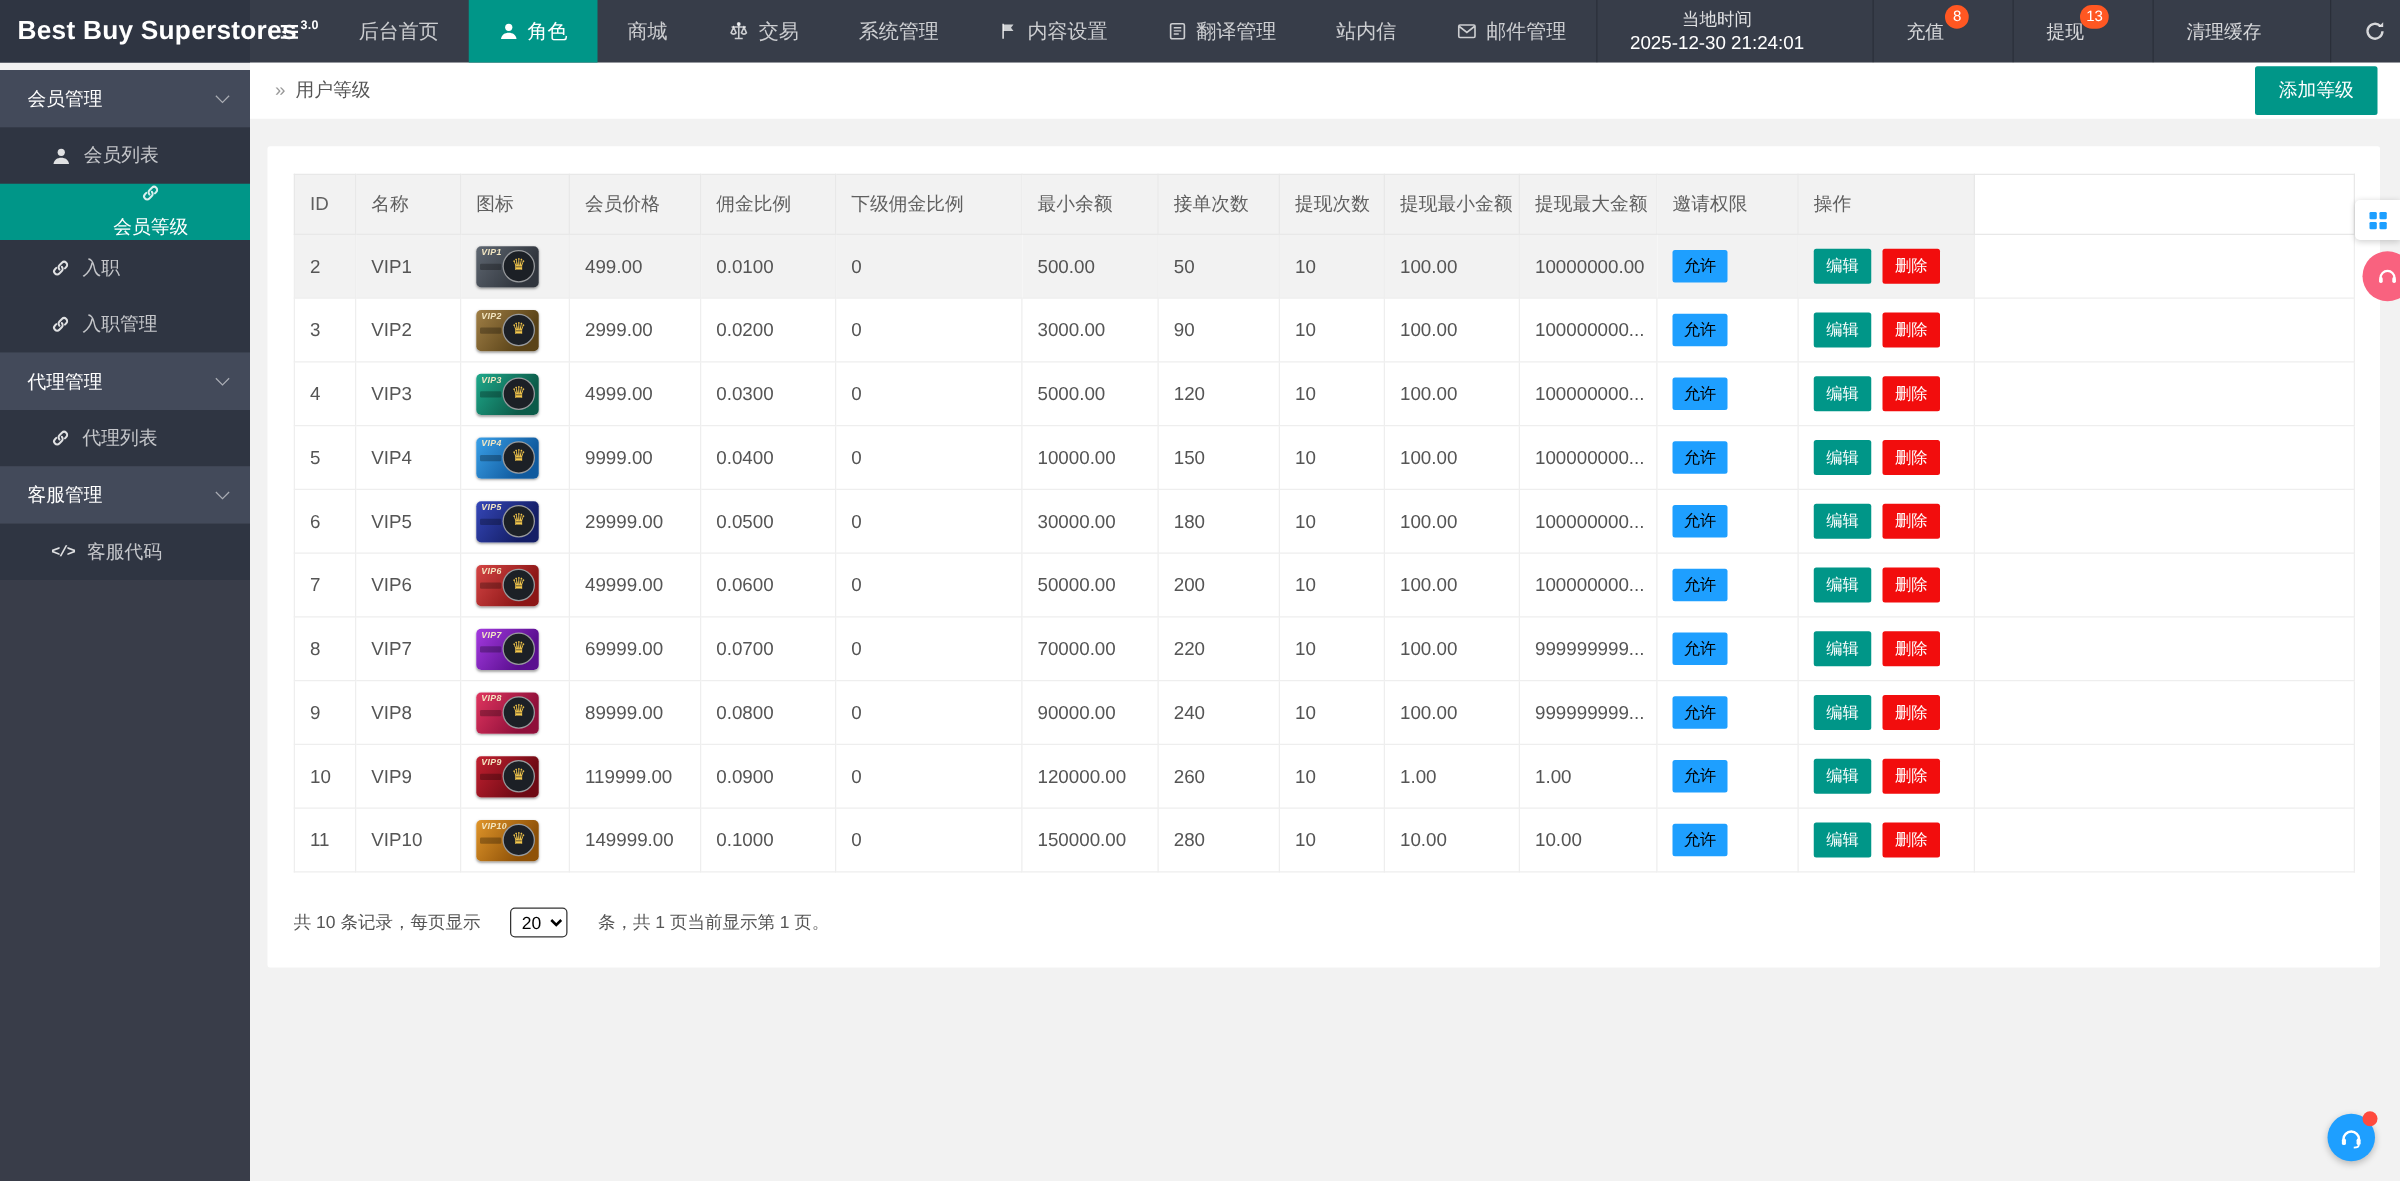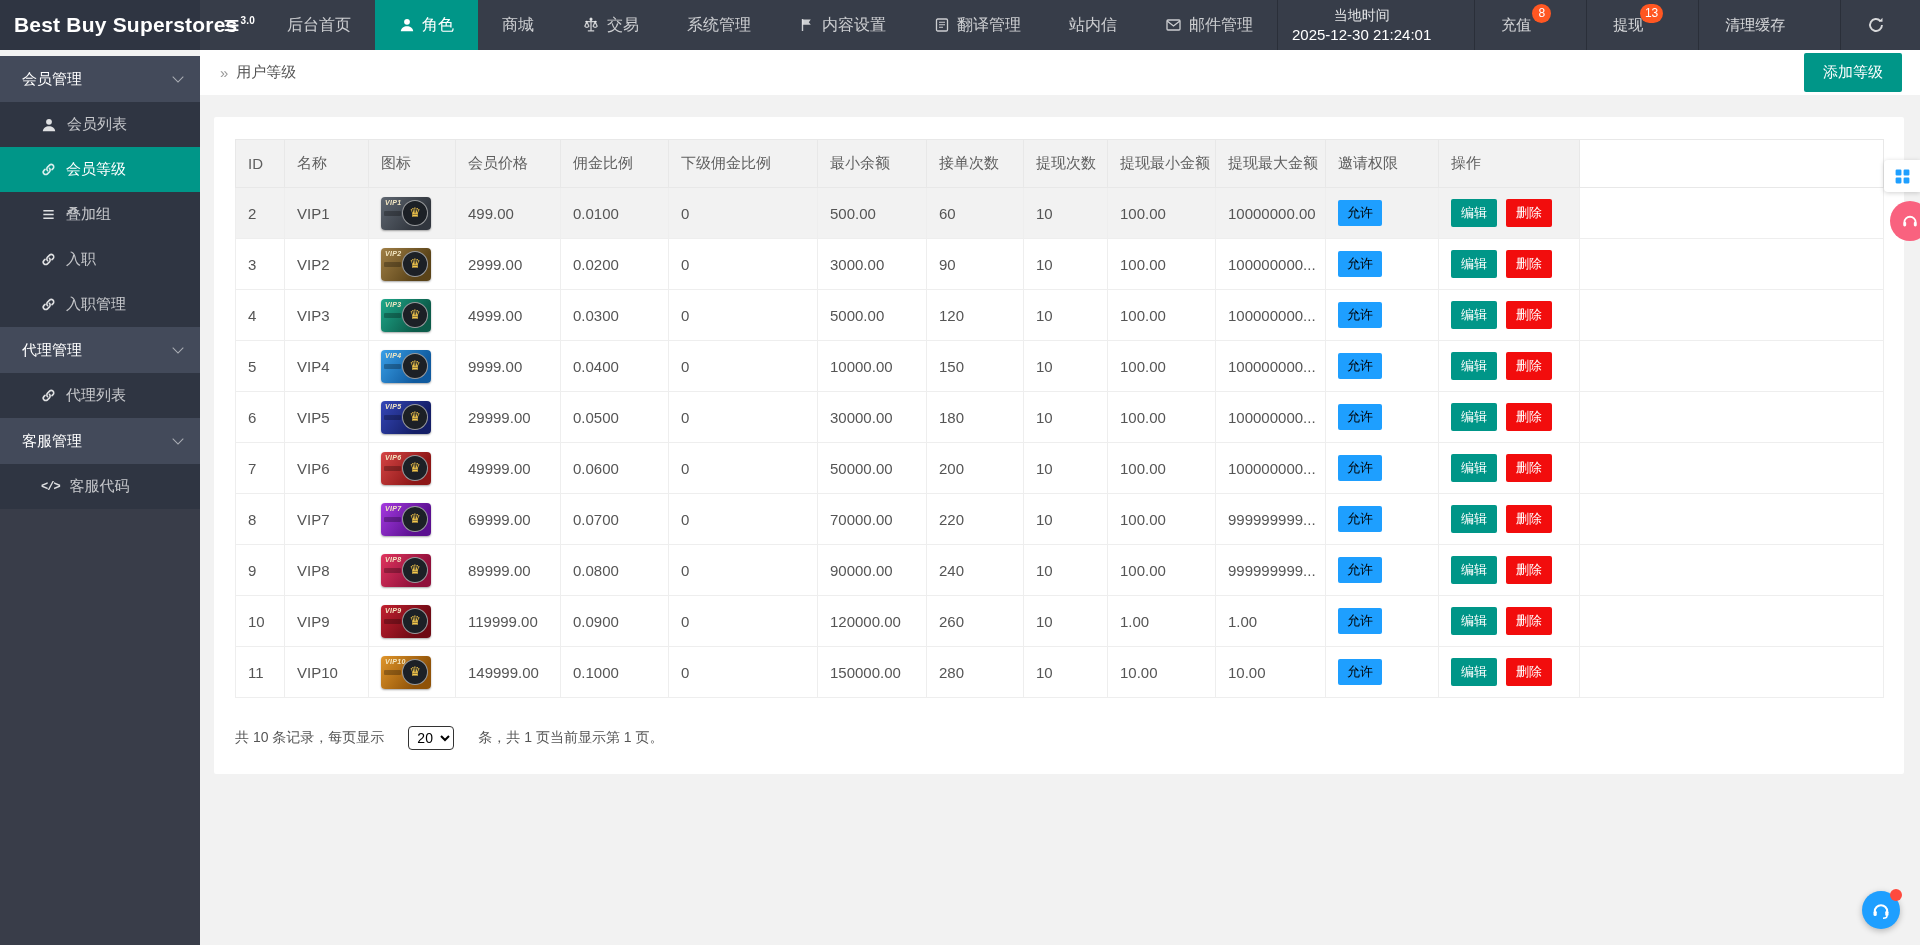--- a/index.html
+++ b/index.html
@@ -15,39 +15,39 @@
   .logo sup { font-size:10px; font-weight:bold; margin-left:3px; margin-top:-10px; }
   .nav-left { display:flex; align-items:stretch; flex:1 1 auto; }
   .nav-item { display:flex; align-items:center; gap:7px; padding:0 24px; color:rgba(255,255,255,.75);
     font-size:16px; cursor:pointer; white-space:nowrap; }
   .nav-item.active { background:var(--accent,#009688); color:#fff; }
   .nav-item .ico { display:inline-flex; }
   .burger { display:flex; align-items:center; padding:0 22px; color:#fff; cursor:pointer; }
   .nav-right { display:flex; align-items:stretch; flex:0 0 auto; }
   .nav-right > div { border-left:1px solid rgba(0,0,0,.22); }
   .time-block { display:flex; flex-direction:column; justify-content:center; align-items:center;
-    color:rgba(255,255,255,.85); padding:0 14px; font-size:14px; line-height:20px; }
+    color:rgba(255,255,255,.85); padding:0 26px; font-size:14px; line-height:20px; }
   .time-block .tv { font-size:15px; color:#fff; }
   .hbtn { position:relative; display:flex; align-items:center; padding:0 26px; color:rgba(255,255,255,.8);
     font-size:15px; cursor:pointer; white-space:nowrap;margin-left:29px; }
   .badge { position:absolute; top:4px; right:6px; min-width:19px; height:19px; border-radius:10px;
     background:var(--badge,#ff5722); color:#fff; font-size:12px; line-height:19px; text-align:center; padding:0 5px; }
   .dot { position:absolute; top:9px; right:14px; width:13px; height:13px; border-radius:50%; background:#ff4a3e; }
   .admin-block { display:flex; align-items:center; gap:7px; padding:0 26px; color:#fff; font-size:15px; cursor:pointer; }
   .chev { width:8px; height:8px; border-right:1.6px solid rgba(255,255,255,.75); border-bottom:1.6px solid rgba(255,255,255,.75); display:inline-block; }
   .chev.down { transform:rotate(45deg); }
 
   
   .sidebar { position:absolute; top:56px; left:0; bottom:0; width:200px; background:var(--side-bg,#393d49); z-index:20; }
   .side-group-title { height:46px; display:flex; align-items:center; justify-content:space-between;
     padding:0 18px 0 22px; color:#fff; font-size:15px; background:var(--side-group,#434a5a); cursor:pointer; }
   .side-group-title .chev { border-color:rgba(255,255,255,.55); margin-top:-4px; }
   .side-item { height:45px; display:flex; align-items:center; gap:10px; padding-left:41px;
     color:rgba(255,255,255,.72); font-size:15px; background:var(--side-child,#2f3542); cursor:pointer; }
-  .side-item.active { background:var(--accent,#009688); color:#fff; }
+  .side-item.active { background:var(--accent,#009688); color:#fff;flex-direction:column; }
   .side-item .ico { display:inline-flex; color:rgba(255,255,255,.85); }
   .code-glyph { font-size:12px; font-weight:bold; letter-spacing:-1px; font-family:"Liberation Mono","DejaVu Sans Mono",monospace; }
 
   
   .content { position:absolute; top:50px; left:200px; right:0; bottom:0; background:#f2f2f2; overflow:hidden; }
   .crumb-bar { height:46px; background:#fff; display:flex; align-items:center; justify-content:space-between;
     padding:0 18px 0 20px; border-bottom:1px solid #f2f2f2; }
   .crumb { color:#999; font-size:15px; display:flex; align-items:center; gap:8px; }
   .crumb .lbl { color:#555; }
   .btn-add { background:var(--accent,#009688); color:#fff; border:none; border-radius:2px;
@@ -234,28 +234,20 @@
         <span>会员列表</span>
       </div>
       <div class="side-item active">
         <span class="ico">
           <svg width="15" height="15" viewBox="0 0 16 16" fill="none" stroke="currentColor" stroke-width="1.7" stroke-linecap="round">
             <path d="M7 9.2a2.6 2.6 0 0 1 0-3.7l2.1-2.1a2.6 2.6 0 0 1 3.7 3.7l-1.1 1.1"></path>
             <path d="M9 6.8a2.6 2.6 0 0 1 0 3.7l-2.1 2.1a2.6 2.6 0 0 1-3.7-3.7l1.1-1.1"></path>
           </svg>
         </span>
         <span>会员等级</span>
-      </div>
-      <div class="side-item">
-        <span class="ico">
-          <svg width="15" height="15" viewBox="0 0 16 16" stroke="currentColor" stroke-width="1.6" fill="none">
-            <path d="M2.5 4h11M2.5 8h11M2.5 12h11"></path>
-          </svg>
-        </span>
-        <span>叠加组</span>
       </div>
       <div class="side-item">
         <span class="ico">
           <svg width="15" height="15" viewBox="0 0 16 16" fill="none" stroke="currentColor" stroke-width="1.7" stroke-linecap="round">
             <path d="M7 9.2a2.6 2.6 0 0 1 0-3.7l2.1-2.1a2.6 2.6 0 0 1 3.7 3.7l-1.1 1.1"></path>
             <path d="M9 6.8a2.6 2.6 0 0 1 0 3.7l-2.1 2.1a2.6 2.6 0 0 1-3.7-3.7l1.1-1.1"></path>
           </svg>
         </span>
         <span>入职</span>
       </div>
@@ -348,21 +340,21 @@
                   <span class="stripe"></span>
                   <span class="medal">
                     <span class="crown">♛</span>
                   </span>
                 </div>
               </td>
               <td>499.00</td>
               <td>0.0100</td>
               <td>0</td>
               <td>500.00</td>
-              <td>60</td>
+              <td>50</td>
               <td>10</td>
               <td>100.00</td>
               <td>10000000.00</td>
               <td><span class="tag-allow">允许</span></td>
               <td><button class="btn-edit">编辑</button><button class="btn-del">删除</button></td>
               <td class="filler"></td>
             </tr>
             <tr>
               <td>3</td>
               <td>VIP2</td>

